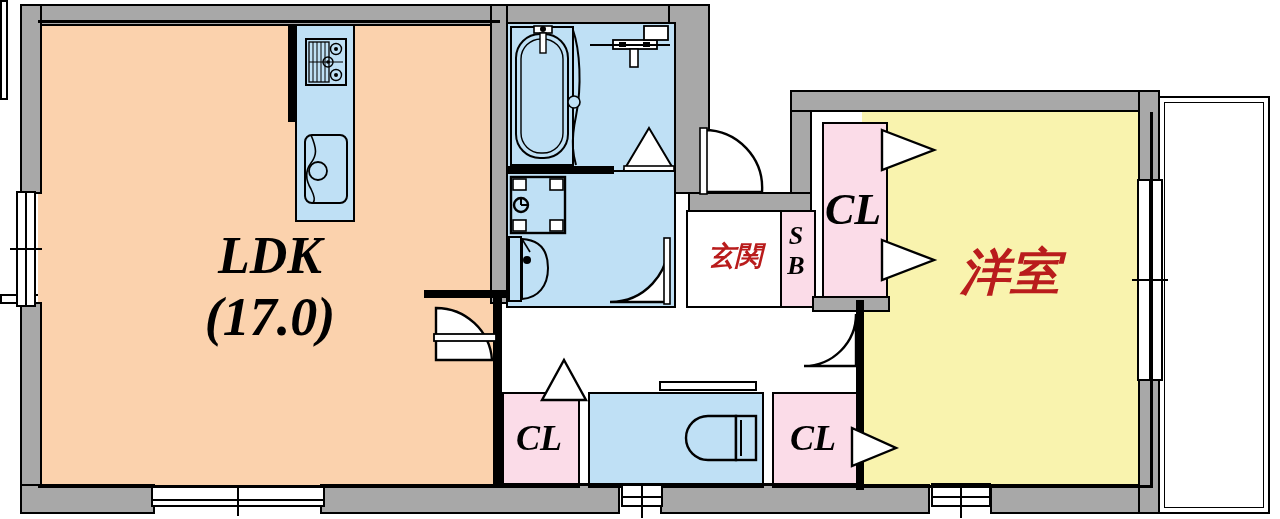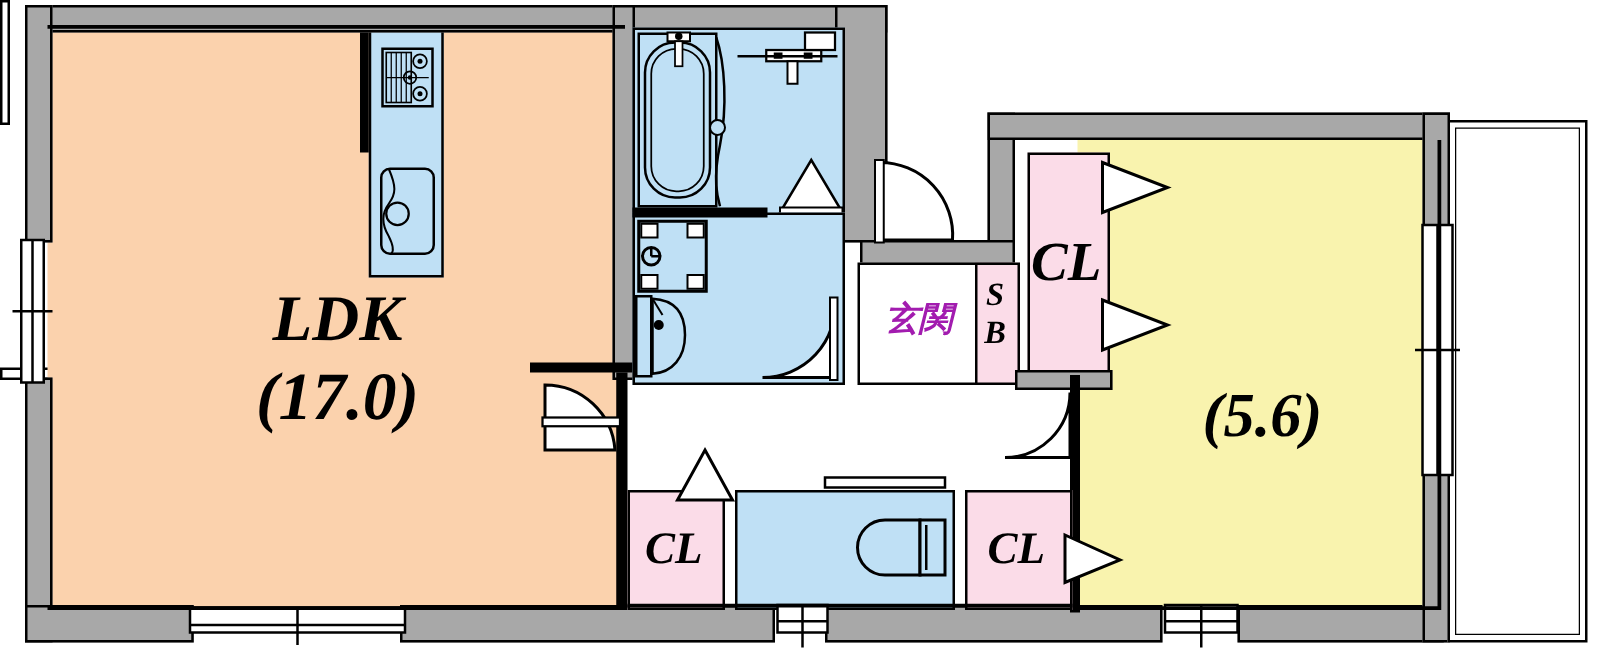--- a/index.html
+++ b/index.html
@@ -11,21 +11,21 @@
   .room{position:absolute;box-sizing:border-box;}
   .ldk{background:#fbd2ad;}
   .yo{background:#f9f3ae;}
   .pink{background:#fbdce8;border:2px solid #000;}
   .blue{background:#bfe0f5;border:2px solid #000;}
   .white{background:#ffffff;border:2px solid #000;}
   .plainwhite{background:#ffffff;}
   .lbl{position:absolute;font-style:italic;font-weight:bold;color:#000;
        font-family:"Liberation Serif", serif;white-space:nowrap;
        display:flex;align-items:center;justify-content:center;line-height:1.0;}
-  .lbl-cjk{position:absolute;font-weight:bold;color:#a21caf;
+  .lbl-cjk{position:absolute;font-weight:bold;color:#b91c1c;
        font-family:"DejaVu Sans", sans-serif;white-space:nowrap;
        display:flex;align-items:center;justify-content:center;line-height:1.0;}
   .fixture{position:absolute;box-sizing:border-box;}
   svg{display:block;overflow:visible;}
 </style>
 </head>
 <body>
 
 <div id="plan">
 
@@ -59,21 +59,21 @@
       <rect x="2" y="2" width="42" height="68" rx="7" fill="#bfe0f5" stroke="#000" stroke-width="2"></rect>
       <path d="M8 2 C14 16 14 22 8 30 C2 38 2 46 8 56 C12 64 12 68 10 70" fill="none" stroke="#000" stroke-width="1.6"></path>
       <circle cx="15" cy="38" r="9" fill="#bfe0f5" stroke="#000" stroke-width="1.8"></circle>
     </svg>
   </div>
 
   <div class="lbl" style="left:160px;top:228px;width:220px;height:56px;font-size:52px;">LDK</div>
   <div class="lbl" style="left:160px;top:288px;width:220px;height:58px;font-size:54px;">(17.0)</div>
 
   <div class="room yo" style="left:862px;top:112px;width:290px;height:376px;"></div>
-  <div class="lbl" style="left:930px;top:306px;width:160px;height:52px;font-size:50px;">(5.6)</div>
+  <div class="lbl-cjk" style="left:930px;top:246px;width:160px;height:52px;font-size:50px;font-style:italic;">洋室</div>
 
   <div class="wall" style="left:20px;top:4px;width:690px;height:22px;"></div>
 
   <div class="wall" style="left:20px;top:4px;width:22px;height:190px;"></div>
 
   <div class="wall" style="left:20px;top:302px;width:22px;height:212px;"></div>
 
   <div class="wall" style="left:20px;top:484px;width:135px;height:30px;"></div>
   <div class="wall" style="left:320px;top:484px;width:300px;height:30px;"></div>
   <div class="wall" style="left:660px;top:484px;width:270px;height:30px;"></div>

